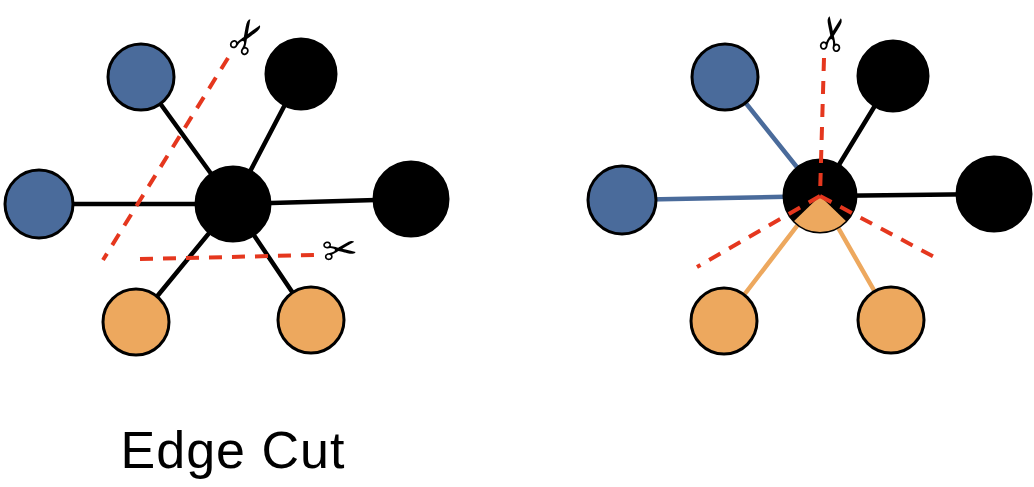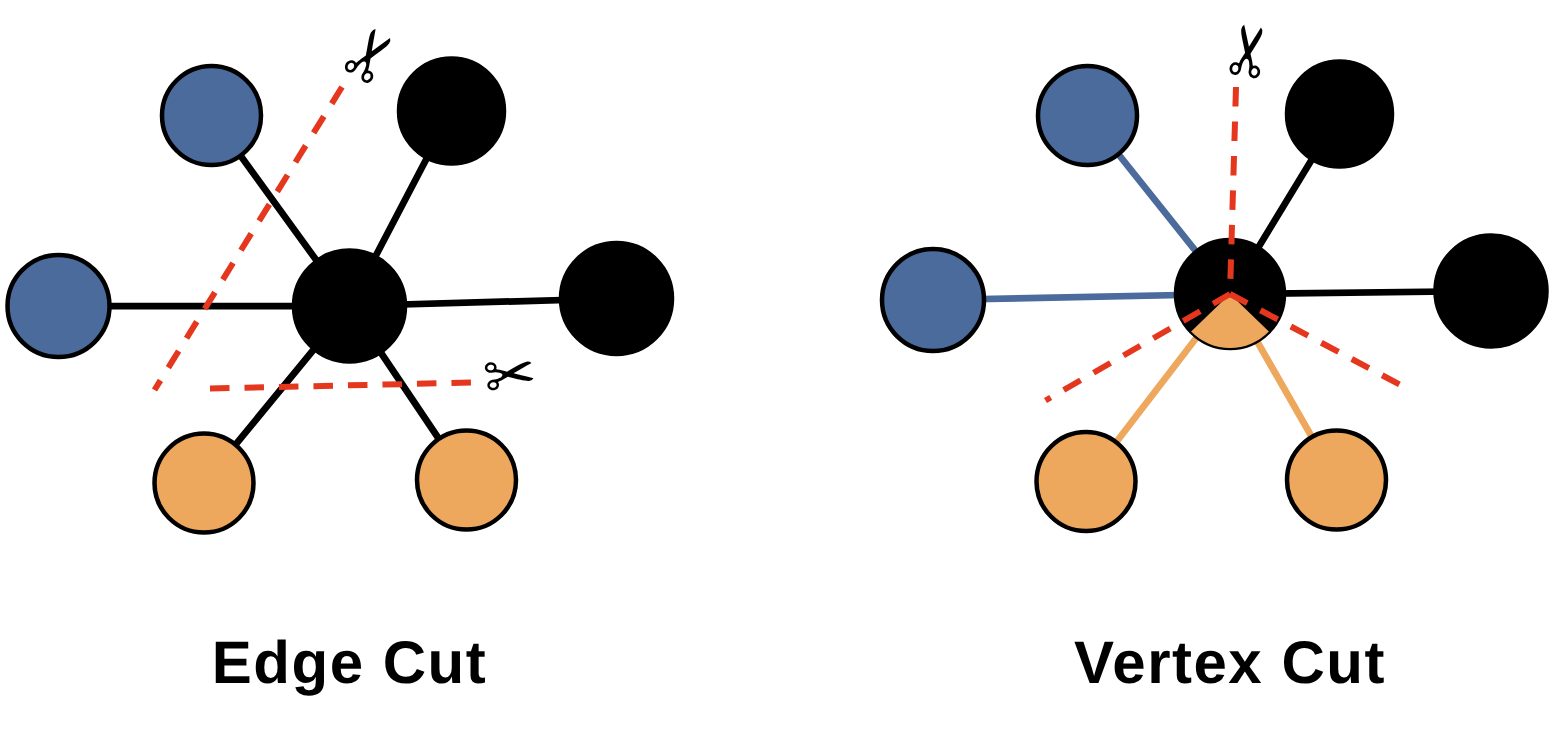--- a/index.html
+++ b/index.html
@@ -19,22 +19,22 @@
     position: absolute;
     left: 0;
     top: 0;
     display: block;
   }
   .caption {
     position: absolute;
     top: 420px;
     width: 320px;
     text-align: center;
-    font-size: 40px;
-    font-weight: 700;
+    font-size: 52px;
+    font-weight: 400;
     letter-spacing: 1px;
     color: #000000;
     font-family: "Liberation Sans", sans-serif;
   }
   #edge-cut-caption   { left: 73px;  }
   #vertex-cut-caption { left: 660px; }
 </style>
 </head>
 <body>
 
@@ -76,14 +76,13 @@
         <circle cx="891" cy="320" r="33" fill="#eda85e" stroke="#000000" stroke-width="3"></circle>
         <line x1="824" y1="58" x2="820" y2="196" stroke="#e5371e" stroke-width="4" stroke-dasharray="13 10"></line>
         <line x1="820" y1="196" x2="697" y2="267" stroke="#e5371e" stroke-width="4" stroke-dasharray="13 10"></line>
         <line x1="820" y1="196" x2="938" y2="259" stroke="#e5371e" stroke-width="4" stroke-dasharray="13 10"></line>
         <text x="833" y="34" font-size="46" font-family="&quot;DejaVu Sans&quot;, sans-serif" fill="#000000" text-anchor="middle" dominant-baseline="central" transform="rotate(-80 833 34)">✂</text>
       </g>
     </svg>
 
   <div class="caption" id="edge-cut-caption">Edge Cut</div>
 
-  <div class="caption" id="vertex-cut-caption">Vertex Cut</div>
 </div>
 
 </body></html>

